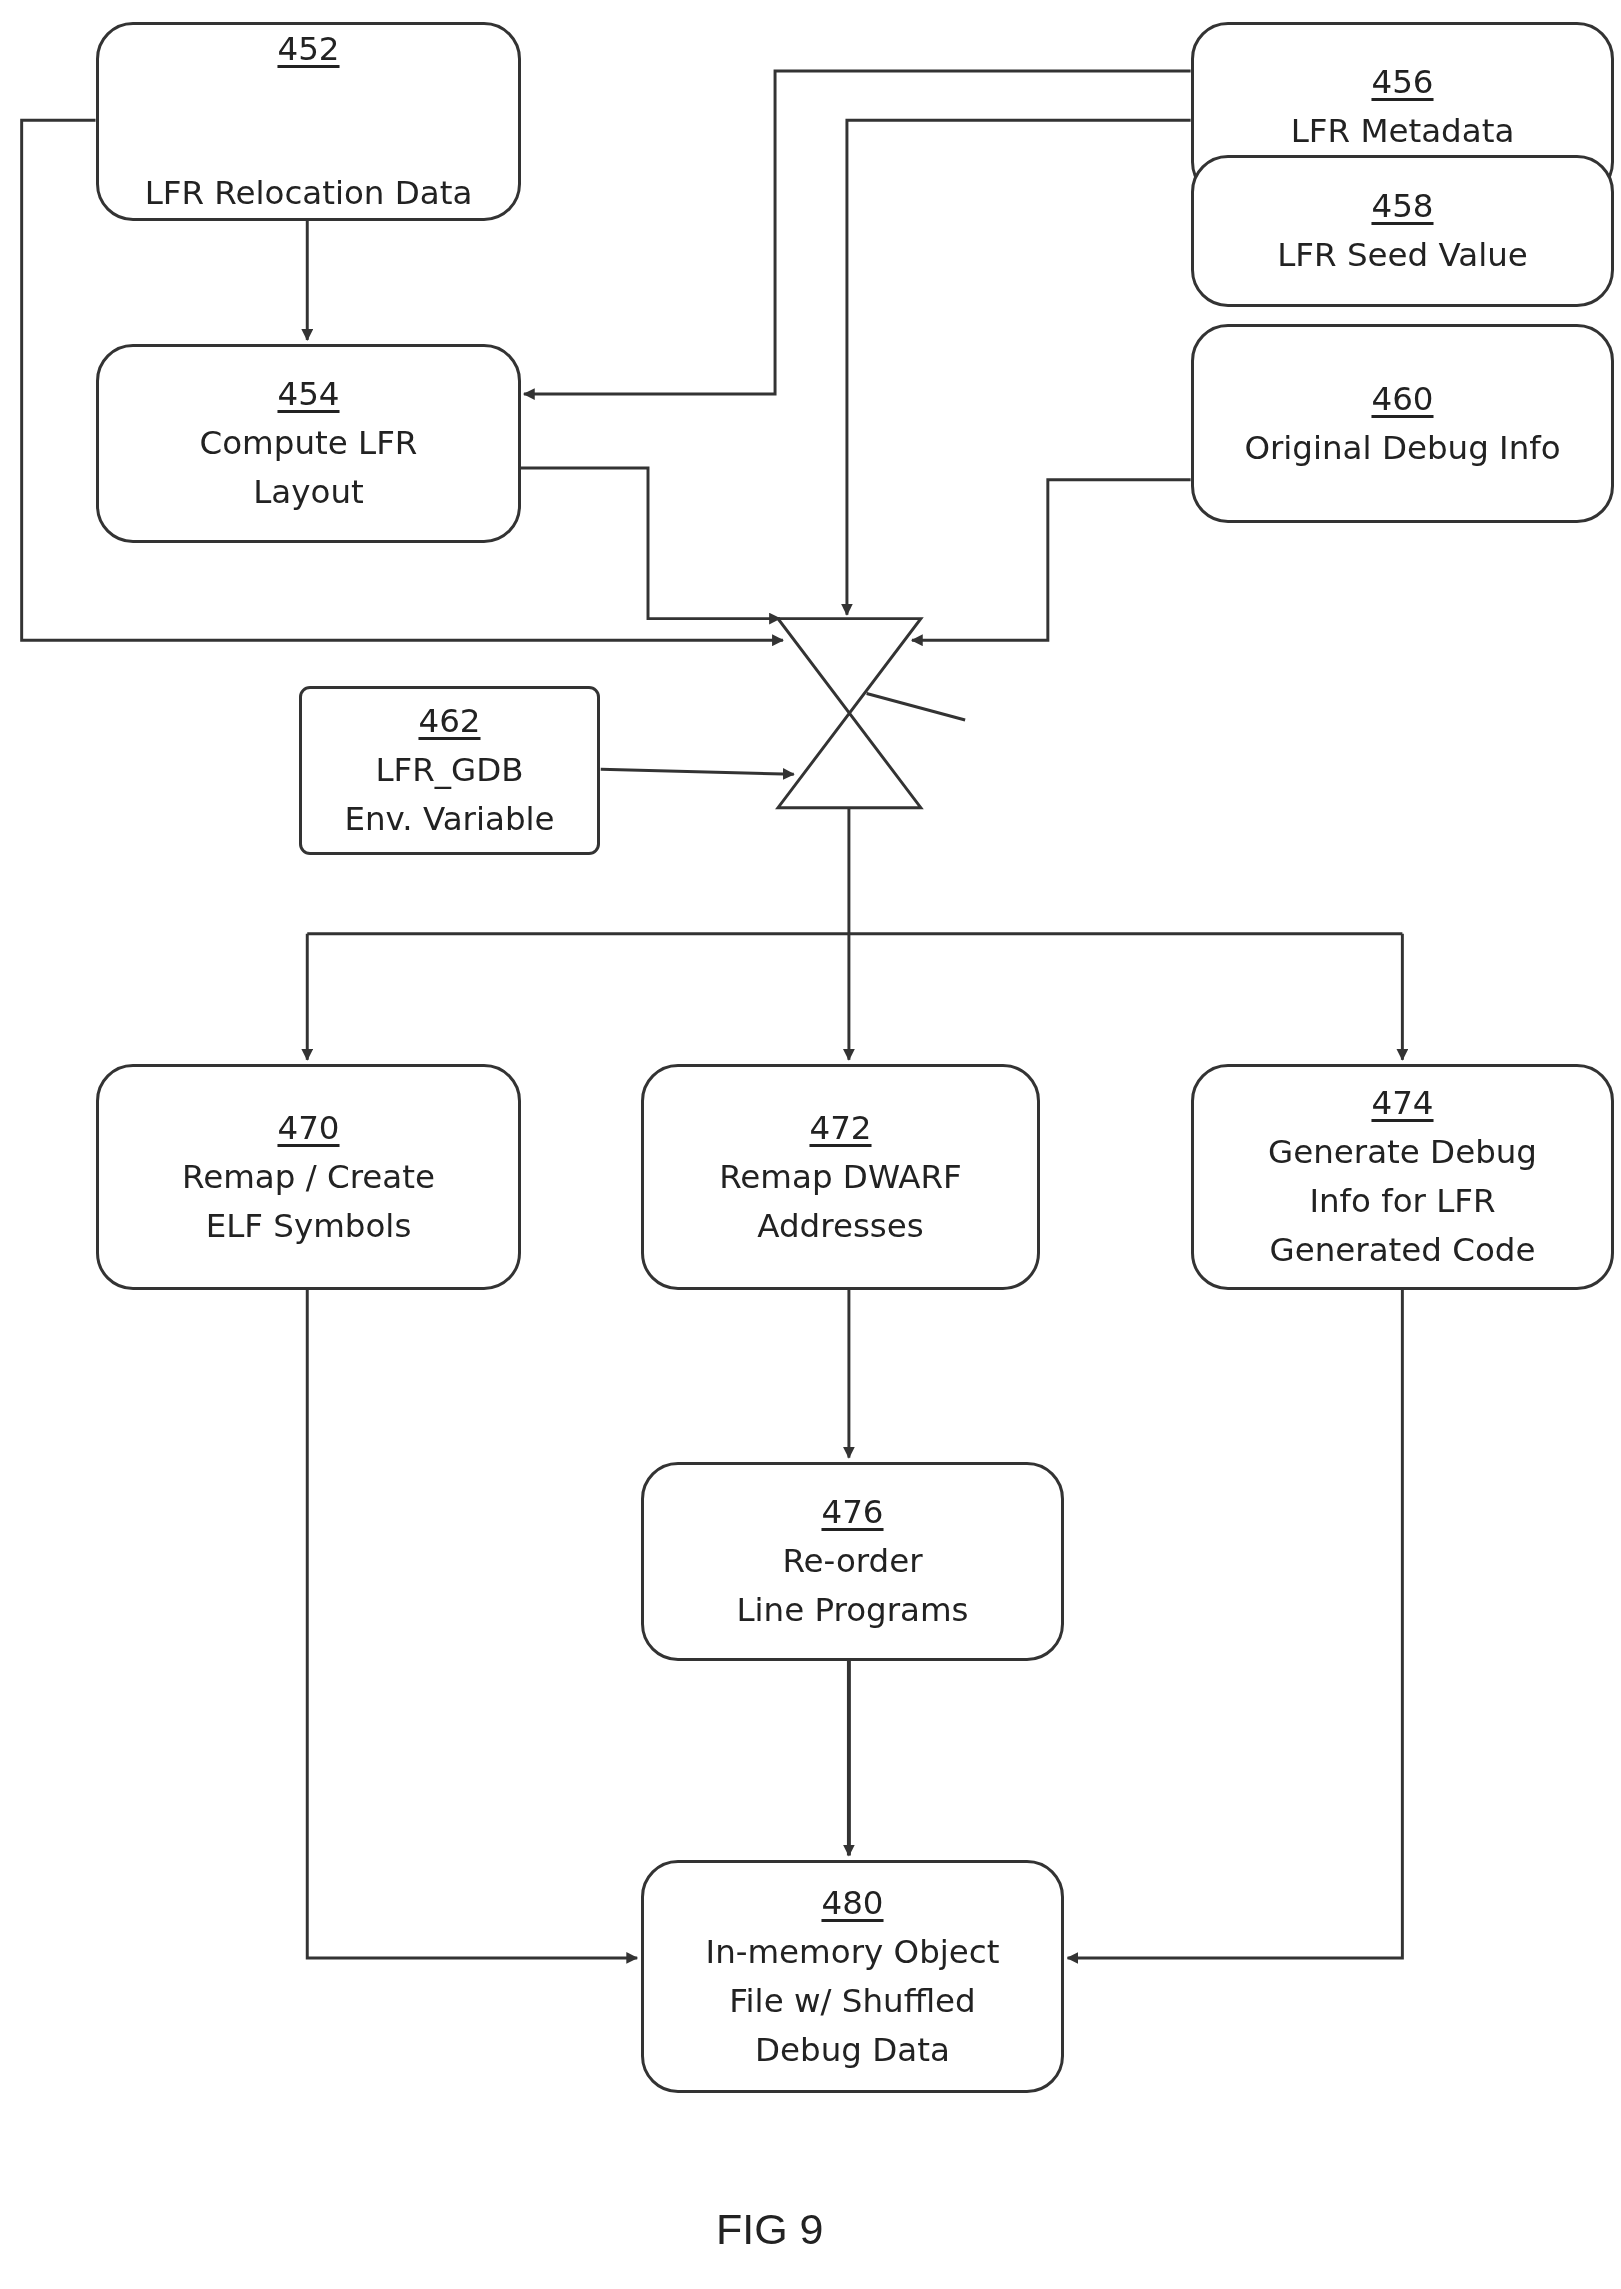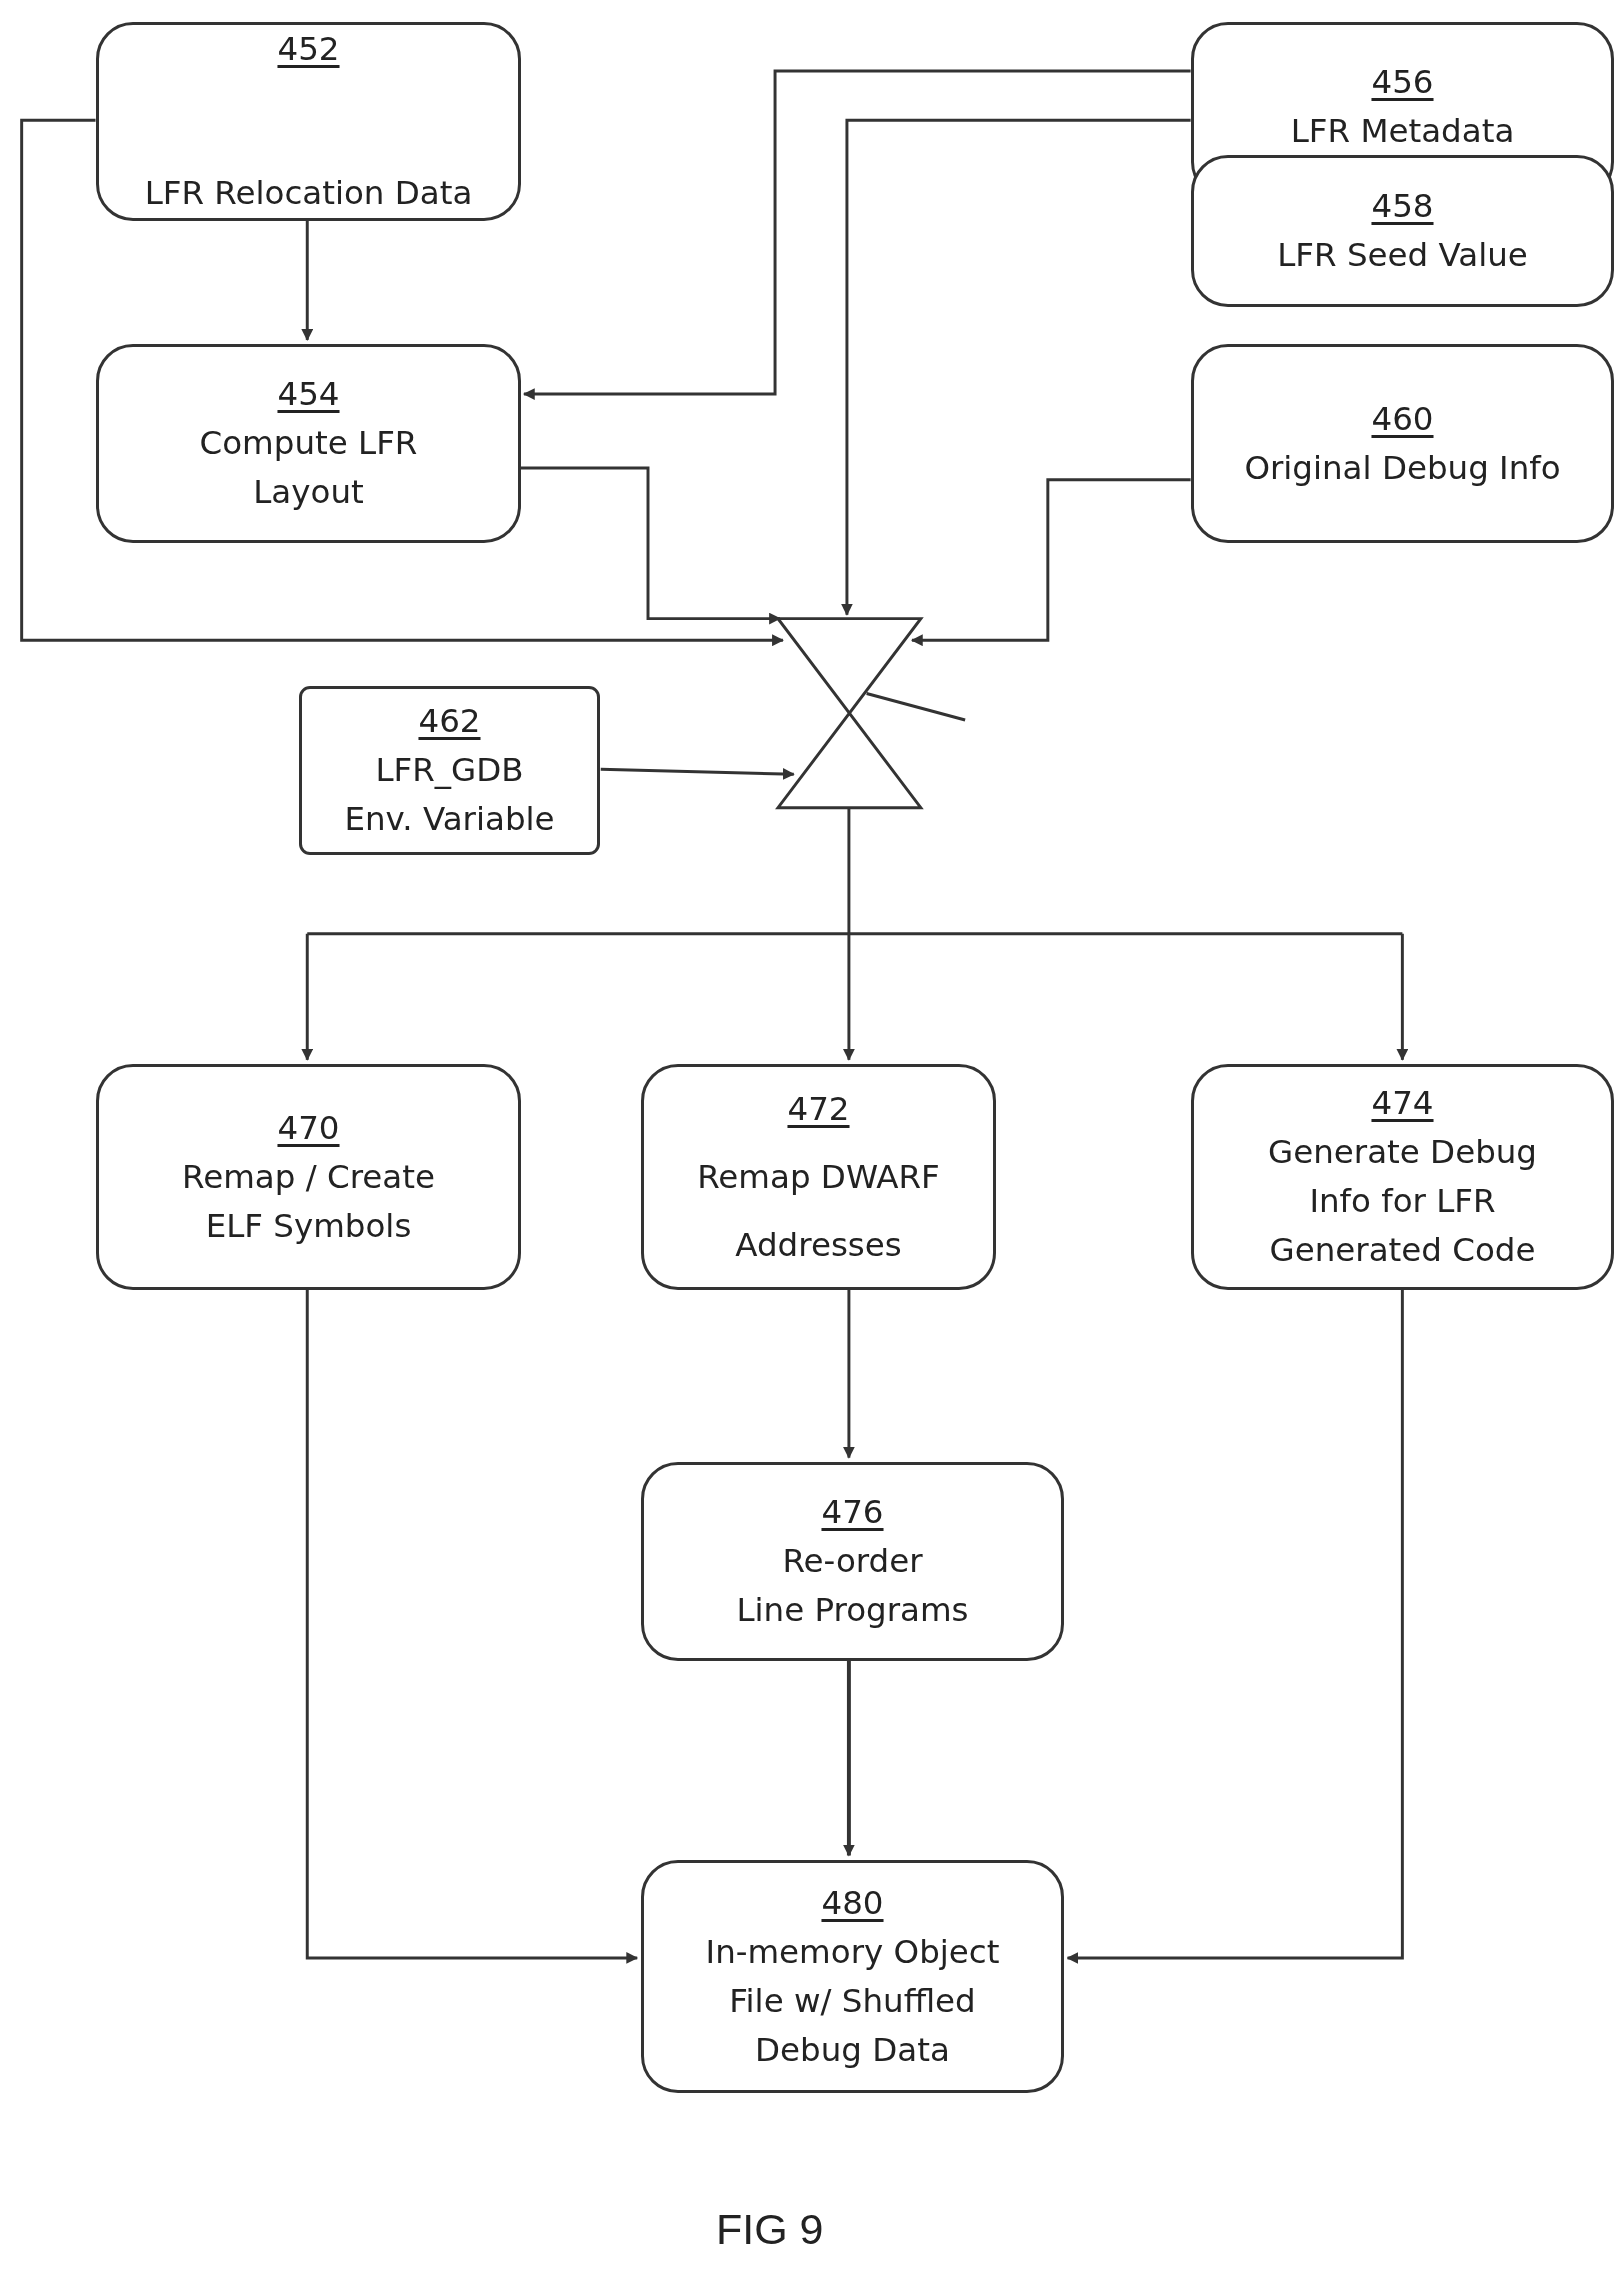--- a/index.html
+++ b/index.html
@@ -71,38 +71,38 @@
   <div class="box" style="left:1191px;top:21.7px;width:423px;height:177px;justify-content:flex-start;padding-top:33px;">
     <span class="num">456</span>
     <span>LFR Metadata</span>
   </div>
 
   <div class="box" style="left:1191px;top:155px;width:423px;height:152px;">
     <span class="num">458</span>
     <span>LFR Seed Value</span>
   </div>
 
-  <div class="box" style="left:1191px;top:344px;width:423px;height:199px;">
+  <div class="box" style="left:1191px;top:324px;width:423px;height:199px;">
     <span class="num">460</span>
     <span>Original Debug Info</span>
   </div>
 
   <div class="box" style="left:299px;top:686px;width:301px;height:169px;border-radius:11px;">
     <span class="num">462</span>
     <span>LFR_GDB</span>
     <span>Env. Variable</span>
   </div>
 
   <div class="box" style="left:96px;top:1064px;width:425px;height:226px;">
     <span class="num">470</span>
     <span>Remap / Create</span>
     <span>ELF Symbols</span>
   </div>
 
-  <div class="box" style="left:641px;top:1064px;width:355px;height:226px;gap:19px;">
+  <div class="box" style="left:641px;top:1064px;width:399px;height:226px;">
     <span class="num">472</span>
     <span>Remap DWARF</span>
     <span>Addresses</span>
   </div>
 
   <div class="box" style="left:1191px;top:1064px;width:423px;height:226px;">
     <span class="num">474</span>
     <span>Generate Debug</span>
     <span>Info for LFR</span>
     <span>Generated Code</span>

